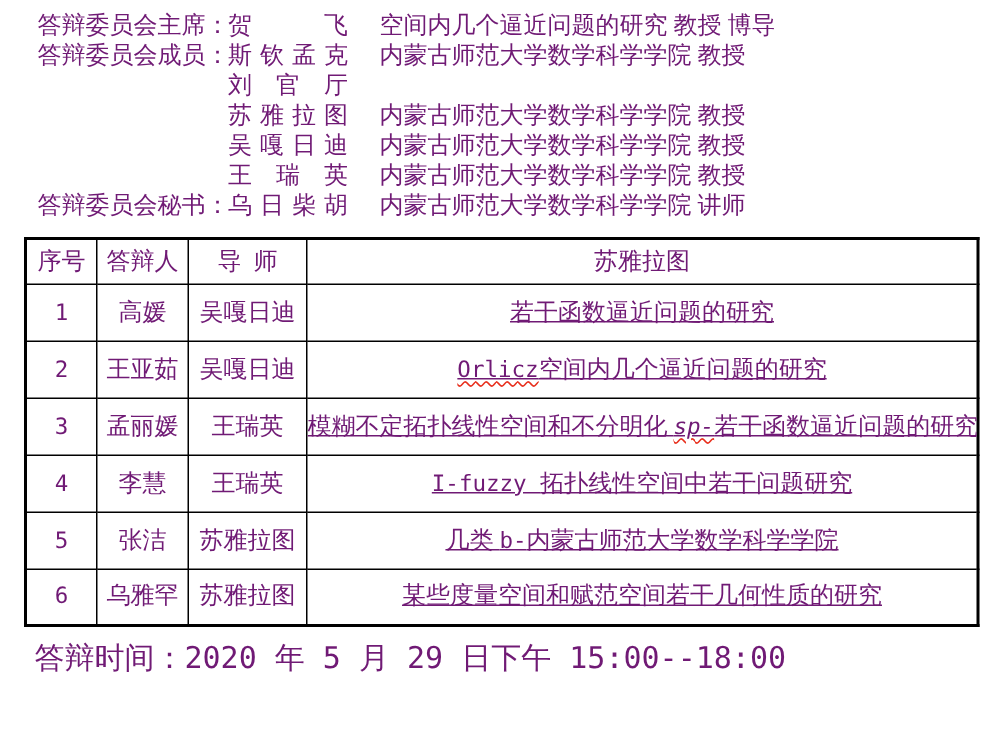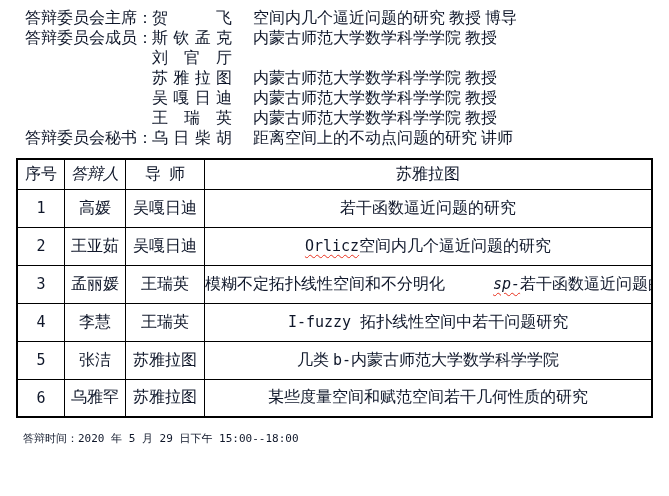--- a/index.html
+++ b/index.html
@@ -42,63 +42,63 @@
     font-weight: normal;
     font-size: 16px;
     text-align: center;
     vertical-align: middle;
     padding: 0;
     white-space: pre;
     overflow: hidden;
   }
   tr.hdr    { height: 30px; }
   tr.datarow { height: 38px; }
-  td.title-cell { font-size: 15px; }
+  td.title-cell { font-size: 15px; text-decoration: underline; }
   .mono   { font-family: "DejaVu Sans Mono", monospace; }
   td .mono, th .mono { font-size: 15px; }
   .num    { font-family: "DejaVu Sans Mono", monospace; font-size: 15px; }
   .italic { font-style: italic; }
   .misspell {
     text-decoration-line: underline;
     text-decoration-style: wavy;
     text-decoration-thickness: 1px;
     text-underline-offset: 3px;
   }
 
   
   .footline {
     position: absolute;
     left: 23px;
-    font-size: 11px;
+    font-size: 20px;
     line-height: 20px;
     white-space: pre;
   }
   .foot-time  { top: 428px; }
   .foot-place { top: 460px; }
 </style>
 </head>
 <body>
 
-<div class="page" style="background: rgb(255, 255, 255); color: #0f172a;">
+<div class="page" style="background: rgb(255, 255, 255); color: #701a75;">
 
   <div class="committee">
       <div class="cline"><span class="clabel">答辩委员会主席：</span><span class="cname"><span>贺</span><span>飞</span></span><span class="cgap"></span><span class="caffil">空间内几个逼近问题的研究 教授 博导</span></div>
       <div class="cline"><span class="clabel">答辩委员会成员：</span><span class="cname"><span>斯</span><span>钦</span><span>孟</span><span>克</span></span><span class="cgap"></span><span class="caffil">内蒙古师范大学数学科学学院 教授</span></div>
       <div class="cline"><span class="clabel"></span><span class="cname"><span>刘</span><span>官</span><span>厅</span></span><span class="cgap"></span></div>
       <div class="cline"><span class="clabel"></span><span class="cname"><span>苏</span><span>雅</span><span>拉</span><span>图</span></span><span class="cgap"></span><span class="caffil">内蒙古师范大学数学科学学院 教授</span></div>
       <div class="cline"><span class="clabel"></span><span class="cname"><span>吴</span><span>嘎</span><span>日</span><span>迪</span></span><span class="cgap"></span><span class="caffil">内蒙古师范大学数学科学学院 教授</span></div>
       <div class="cline"><span class="clabel"></span><span class="cname"><span>王</span><span>瑞</span><span>英</span></span><span class="cgap"></span><span class="caffil">内蒙古师范大学数学科学学院 教授</span></div>
-      <div class="cline"><span class="clabel">答辩委员会秘书：</span><span class="cname"><span>乌</span><span>日</span><span>柴</span><span>胡</span></span><span class="cgap"></span><span class="caffil">距离空间上的不动点问题的研究 讲师</span></div>
+      <div class="cline"><span class="clabel">答辩委员会秘书：</span><span class="cname"><span>乌</span><span>日</span><span>柴</span><span>胡</span></span><span class="cgap"></span><span class="caffil">内蒙古师范大学数学科学学院 讲师</span></div>
     </div>
 
   <table class="defense">
     <thead>
         <tr class="hdr">
           <th style="width: 46px;">序号</th>
-          <th style="width: 60px; font-style: italic;">答辩人</th>
+          <th style="width: 60px;">答辩人</th>
           <th style="width: 78px;">导  师</th>
           <th style="width: 446px;">苏雅拉图</th>
         </tr>
       </thead>
     <tbody>
         <tr class="datarow">
           <td><span class="num">1</span></td>
           <td>高媛</td>
           <td>吴嘎日迪</td>
           <td class="title-cell"><span>若干函数逼近问题的研究</span></td>
@@ -106,21 +106,21 @@
         <tr class="datarow">
           <td><span class="num">2</span></td>
           <td>王亚茹</td>
           <td>吴嘎日迪</td>
           <td class="title-cell"><span class="mono misspell" style="text-decoration-color: rgb(232, 48, 29); text-align: center;">Orlicz</span><span>空间内几个逼近问题的研究</span></td>
         </tr>
         <tr class="datarow">
           <td><span class="num">3</span></td>
           <td>孟丽媛</td>
           <td>王瑞英</td>
-          <td class="title-cell"><span>模糊不定拓扑线性空间和不分明化 </span><span class="mono italic misspell" style="text-decoration-color: rgb(232, 48, 29); margin-left: 44px;">sp-</span><span>若干函数逼近问题的研究</span></td>
+          <td class="title-cell"><span>模糊不定拓扑线性空间和不分明化 </span><span class="mono italic misspell" style="text-decoration-color: rgb(232, 48, 29);">sp-</span><span>若干函数逼近问题的研究</span></td>
         </tr>
         <tr class="datarow">
           <td><span class="num">4</span></td>
           <td>李慧</td>
           <td>王瑞英</td>
           <td class="title-cell"><span class="mono">I-fuzzy </span><span>拓扑线性空间中若干问题研究</span></td>
         </tr>
         <tr class="datarow">
           <td><span class="num">5</span></td>
           <td>张洁</td>

